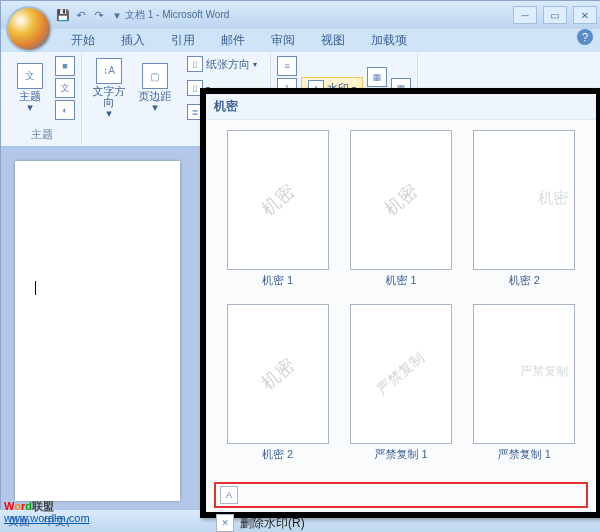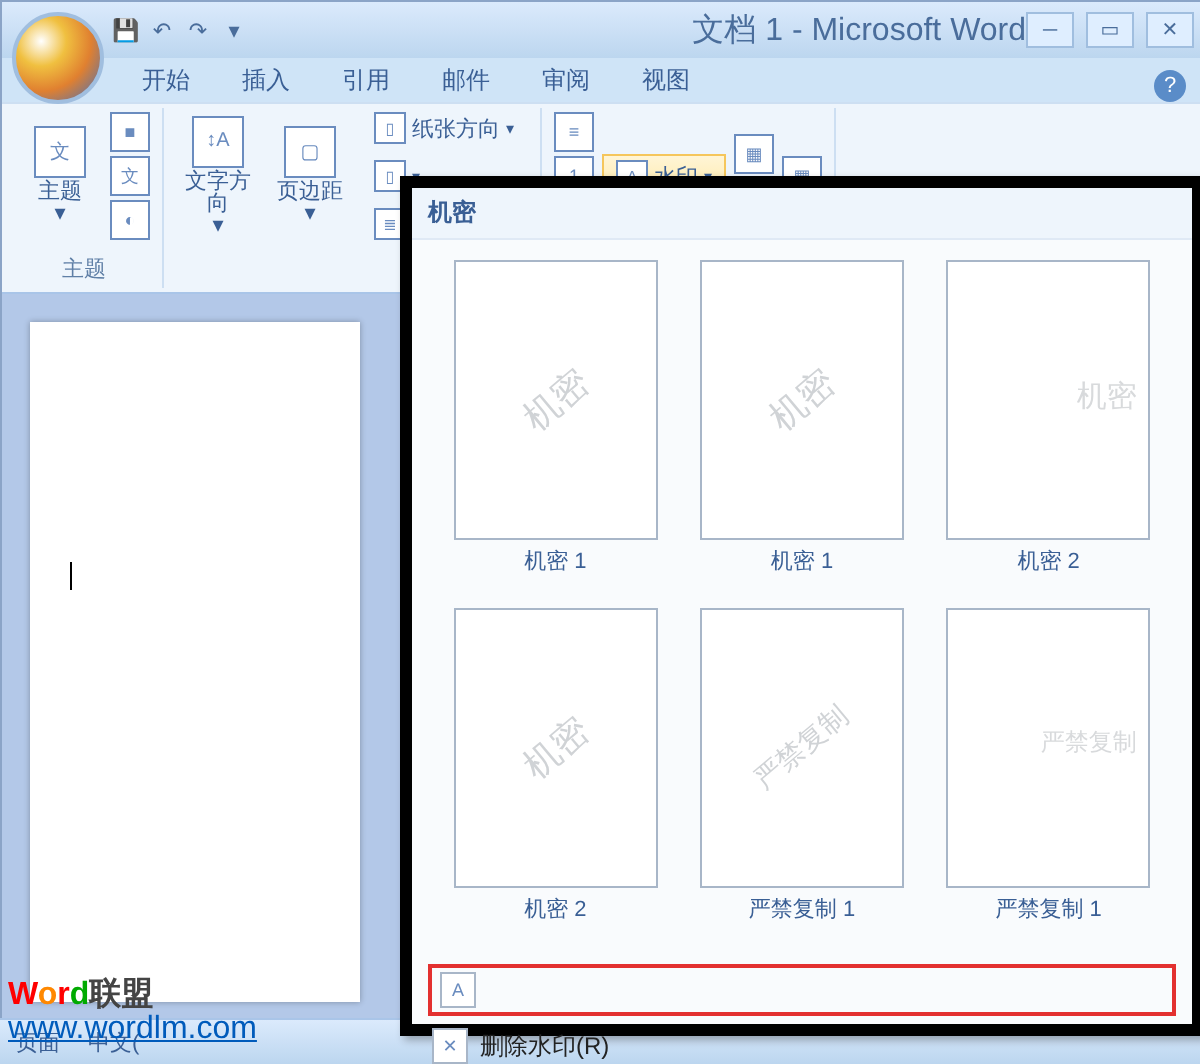--- a/index.html
+++ b/index.html
@@ -1,24 +1,24 @@
 <!DOCTYPE html>
 <html><head>
 <meta charset="utf-8">
 <style>
 body{margin:0;font-family:"Microsoft YaHei",Tahoma,sans-serif;font-size:12px;background:#fff;width:600px;height:532px;overflow:hidden}
 .window{width:600px;height:532px;background:#cfe4f7;border:1px solid #8ba4c7}
 .titlebar{height:28px;background:linear-gradient(#dbeafc,#bcd6ef);display:flex;align-items:center;padding:0 4px}
 .qat{display:flex;gap:2px;align-items:center}
 .qat .ico{width:16px;height:16px;display:flex;align-items:center;justify-content:center;font-size:11px;color:#4a6d9b}
-.title-text{flex:1;text-align:right;color:#4a6d9b;font-size:16px}
+.title-text{flex:1;text-align:left;color:#4a6d9b;font-size:10px}
 .winbtns{display:flex;gap:6px}
 .winbtn{width:22px;height:16px;background:#dfeeff;border:1px solid #a0bedf;display:flex;align-items:center;justify-content:center;color:#4a6d9b;font-size:10px}
 .office-btn{position:absolute;left:6px;top:6px;width:42px;height:42px;border-radius:50%;background:radial-gradient(circle at 30% 30%,#fff,#f0c040 30%,#e08030 60%,#4070c0);border:2px solid #a0bedf;z-index:10}
-.ribbon-tabs{height:22px;display:flex;align-items:flex-end;padding-left:58px;gap:2px;background:#cfe4f7}
+.ribbon-tabs{height:22px;display:flex;padding-left:58px;gap:2px;background:#cfe4f7}
 .tab{padding:3px 12px 2px;color:#3a5f95;font-size:12px;cursor:default}
 .tab.active{background:#eef5fc;border:1px solid #a9c5e8;border-bottom:none;border-radius:3px 3px 0 0;color:#3a5f95}
 .help-btn{margin-left:auto;margin-right:8px;width:16px;height:16px;border-radius:50%;background:#5a8cc8;color:#fff;display:flex;align-items:center;justify-content:center;font-size:11px}
 .ribbon-body{height:90px;background:#eef5fc;border-top:1px solid #cddff2;border-bottom:1px solid #a9c5e8;display:flex;padding:2px}
 .group{display:flex;flex-direction:column;border-right:1px solid #cddff2;padding:2px 6px;position:relative}
 .group-row{display:flex;gap:4px;align-items:center;height:64px}
 .bigbtn{display:flex;flex-direction:column;align-items:center;justify-content:center;width:40px;height:62px;border:1px solid transparent}
 .bigbtn .glyph{width:24px;height:24px;border:1px solid #6a8cbf;background:#fff;display:flex;align-items:center;justify-content:center;font-size:10px;color:#6a8cbf;margin-bottom:2px}
 .bigbtn span{font-size:11px;color:#3a5f95;text-align:center;line-height:1}
 .smallstack{display:flex;flex-direction:column;gap:2px}
@@ -38,21 +38,21 @@
 .thumb{width:100px;height:138px;border:1px solid #a8b6c8;background:#fff;position:relative;display:flex;align-items:center;justify-content:center}
 .wm{transform:rotate(-40deg);color:#d0d3d6;font-size:18px;font-family:SimSun}
 .thumb.corner .wm{position:absolute;right:6px;top:58px;transform:none;font-size:15px;color:#d8dadc}
 .gitem-label{font-size:11px;color:#3a5f95;margin-top:3px}
 .dd-item{display:flex;align-items:center;gap:6px;padding:4px 10px;font-size:12px;color:#222}
 .dd-item.highlight{border:2px solid #e33030;margin:2px 8px;padding:2px 4px}
 .dd-item .glyph{width:16px;height:16px;border:1px solid #a8b6c8;background:#fff;display:flex;align-items:center;justify-content:center;font-size:9px;color:#6a8cbf}
 .dd-item.disabled{color:#a0a0a0}
 .statusbar{position:absolute;bottom:0;left:0;right:0;height:22px;background:linear-gradient(#dbeafc,#bcd6ef);display:flex;align-items:center;padding:0 8px;font-size:11px;color:#3a5f95;border-top:1px solid #a9c5e8}
 .sbitem{margin-right:14px}
-.watermark-logo{position:absolute;left:4px;bottom:8px;z-index:5;font-size:16px;line-height:1.1}
+.watermark-logo{position:absolute;left:4px;bottom:8px;z-index:5;font-size:11px;line-height:1.1}
 .watermark-logo .l1{color:#444;font-weight:bold}
 .watermark-logo .l1 .r{color:#f00}.watermark-logo .l1 .o{color:#f80}.watermark-logo .l1 .d{color:#0a0}
 .watermark-logo .l2{color:#005bbb;font-weight:normal;text-decoration:underline}
 </style>
 </head>
 <body>
 
 <div class="window">
  <div class="office-btn"></div>
  <div class="titlebar">
@@ -70,20 +70,21 @@
   </div>
  </div>
 
  <div class="ribbon-tabs">
   <div class="tab">开始</div>
   <div class="tab">插入</div>
   <div class="tab">引用</div>
   <div class="tab">邮件</div>
   <div class="tab">审阅</div>
   <div class="tab">视图</div>
+  <div class="tab">加载项</div>
   <div class="help-btn">?</div>
  </div>
 
  <div class="ribbon-body">
   <div class="group">
    <div class="group-row">
     <div class="bigbtn">
      <div class="glyph">文</div>
      <span>主题</span>
             <span class="arrow">▾</span>

